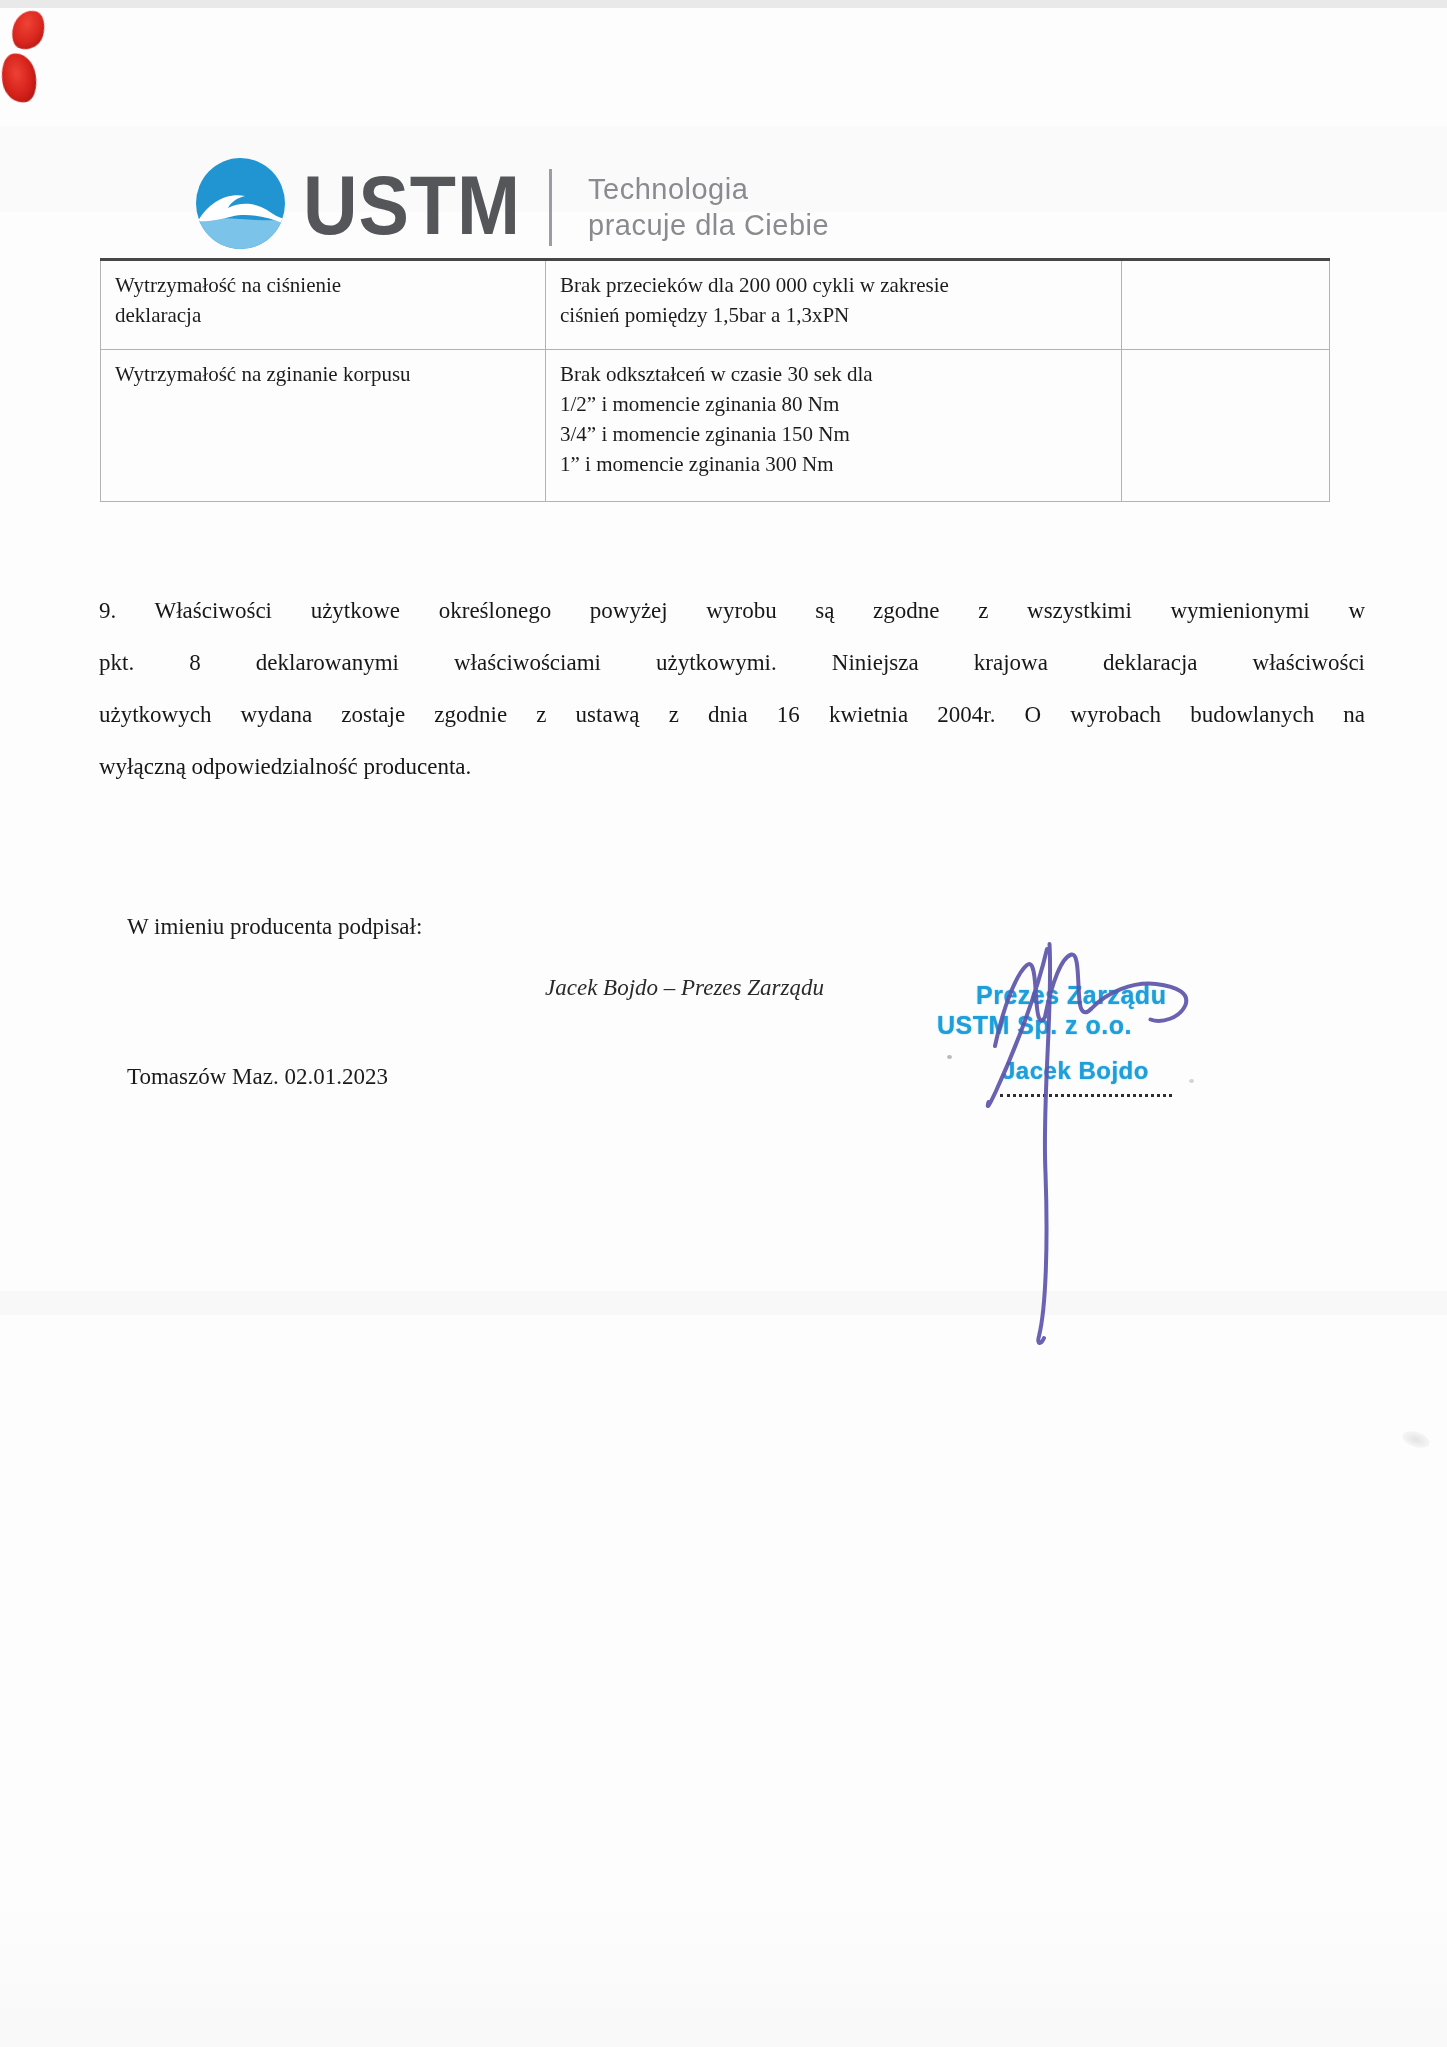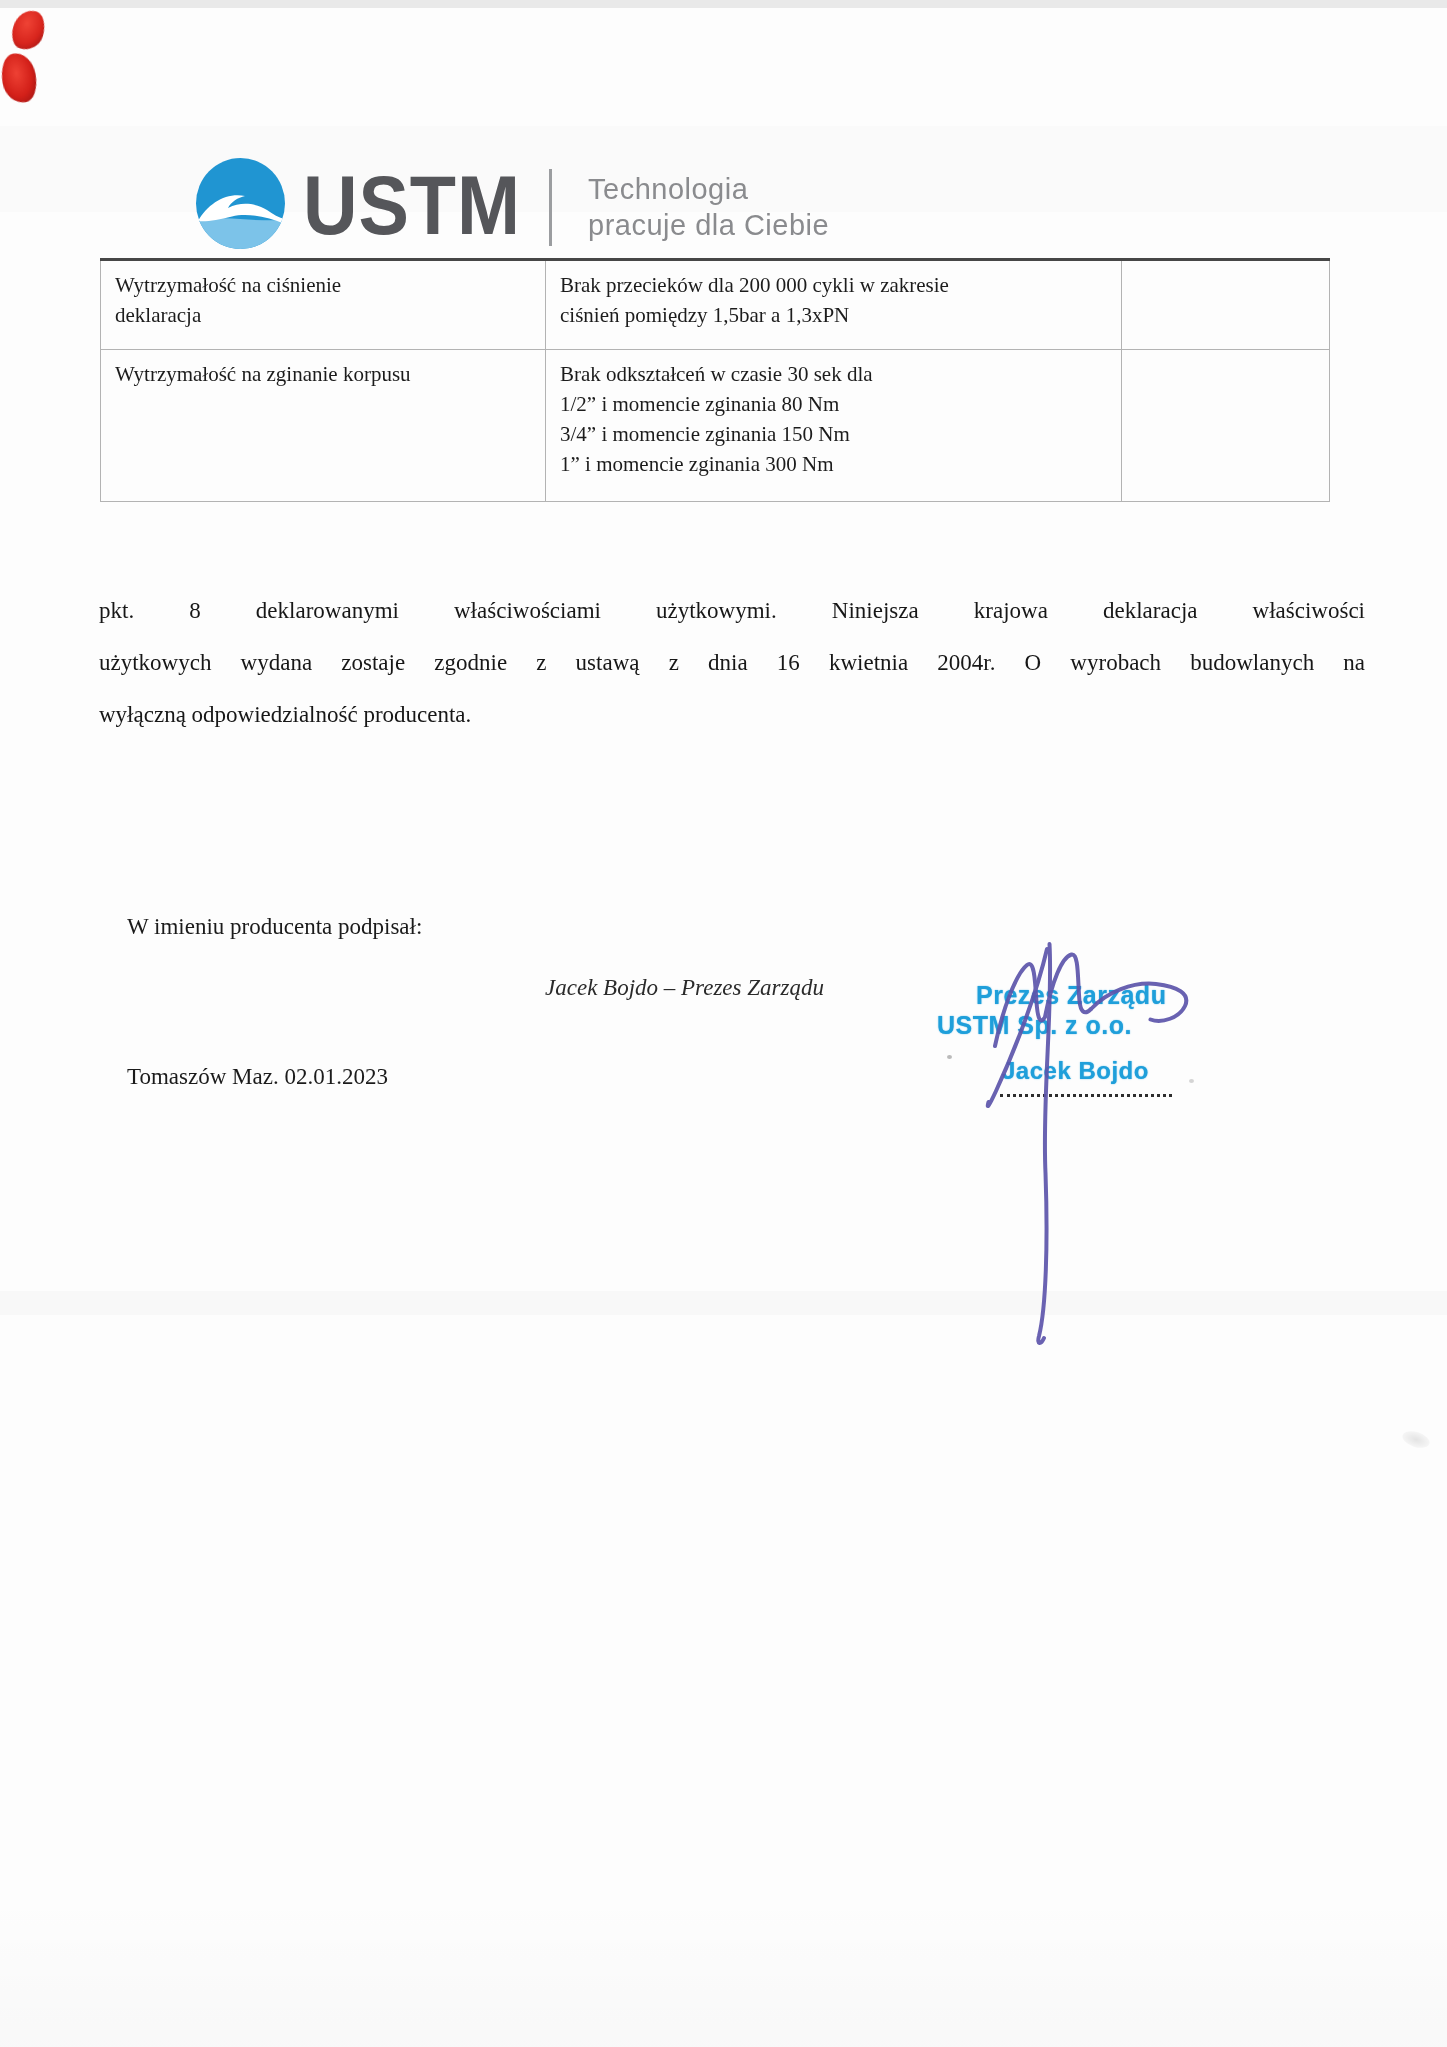--- a/index.html
+++ b/index.html
@@ -130,20 +130,21 @@
         <div>1/2” i momencie zginania 80 Nm</div>
         <div>3/4” i momencie zginania 150 Nm</div>
         <div>1” i momencie zginania 300 Nm</div>
       </td>
       <td class="col-res"></td>
     </tr>
   </tbody>
     </table>
 
   <div class="para9">
+    <div class="pline">9. Właściwości użytkowe określonego powyżej wyrobu są zgodne z wszystkimi wymienionymi w</div>
     <div class="pline">pkt. 8 deklarowanymi właściwościami użytkowymi. Niniejsza krajowa deklaracja właściwości</div>
     <div class="pline">użytkowych wydana zostaje zgodnie z ustawą z dnia 16 kwietnia 2004r. O wyrobach budowlanych na</div>
     <div class="pline last">wyłączną odpowiedzialność producenta.</div>
   </div>
 
   <div class="intro-line">W imieniu producenta podpisał:</div>
   <div class="signer-line">Jacek Bojdo – Prezes Zarządu</div>
   <div class="place-date">Tomaszów Maz. 02.01.2023</div>
 
   <div class="stamp stamp-1">Prezes Zarządu</div>

